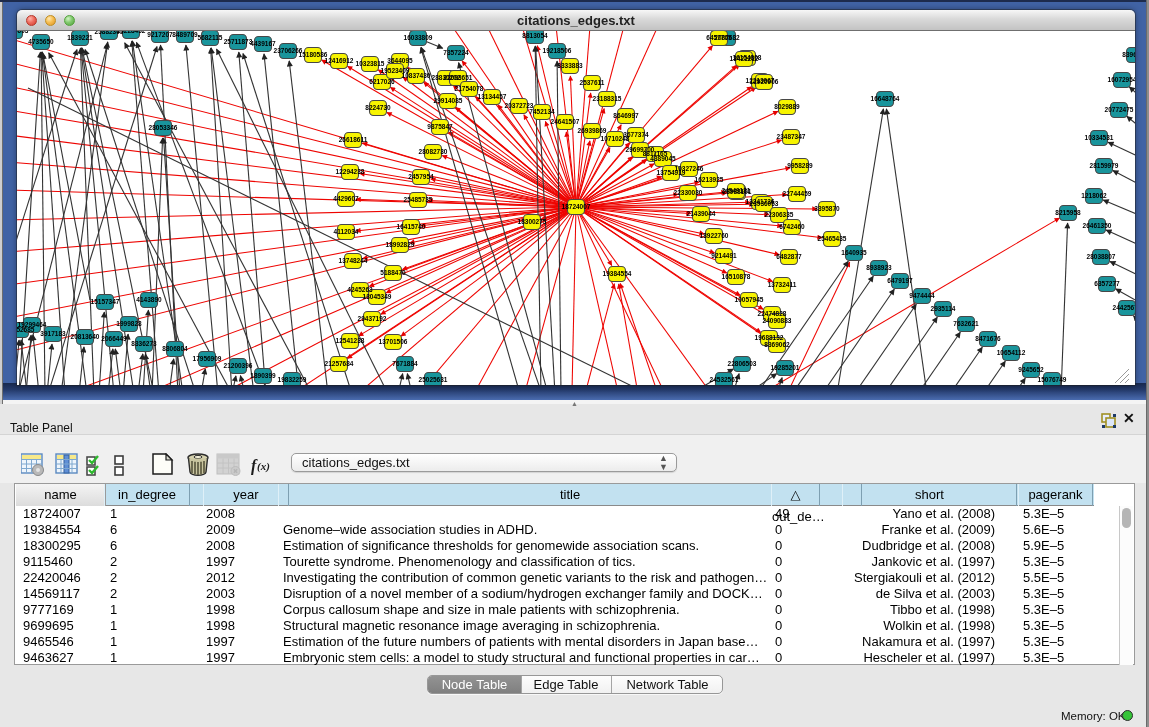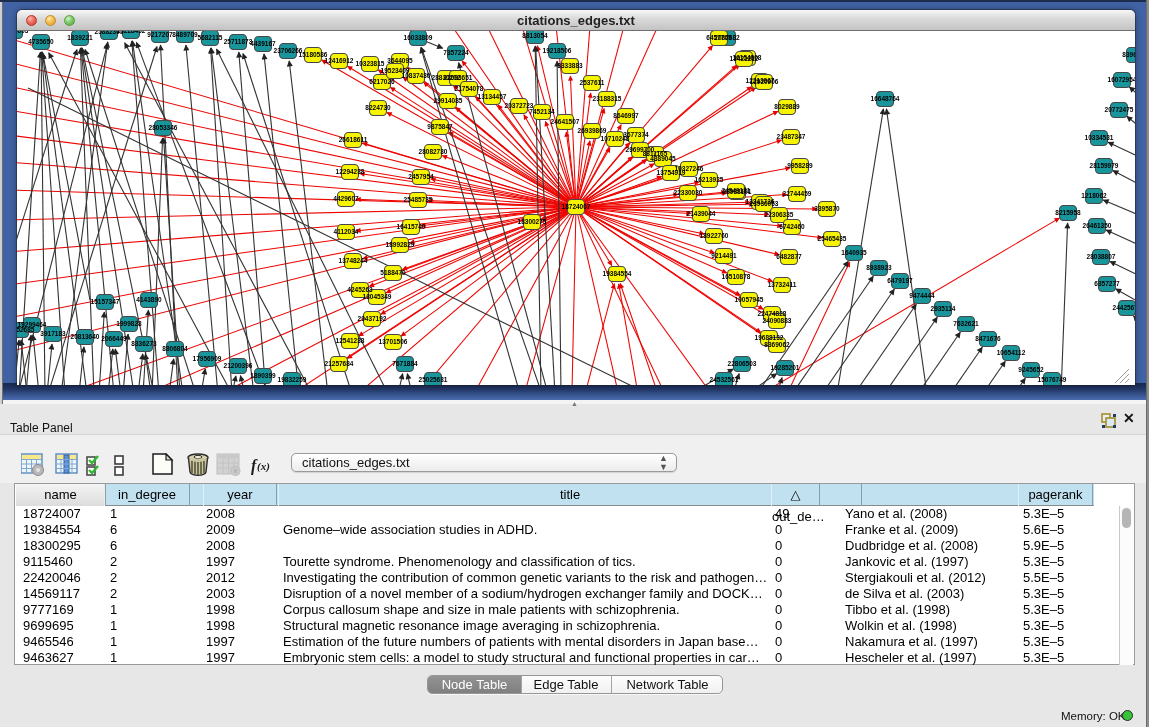--- a/index.html
+++ b/index.html
@@ -35,21 +35,21 @@
 #tbl{left:14px;top:483px;width:1121px;height:182px;background:#fff;border:1px solid #9a9a9a;font-size:13px}
 #thead{position:absolute;left:0;top:0;width:1119px;height:22px;background:#c2e1f0;border-bottom:1px solid #8a8a8a}
 #thead .th{position:absolute;top:0;height:22px;line-height:22px;text-align:center;color:#000;
   border-right:1px solid #7e9fb1;border-left:1px solid #dff0f8}
 #thead .gray{background:linear-gradient(#f4f4f4,#dcdcdc);border-left:1px solid #fff;border-right:1px solid #9a9a9a}
 #thead .blank{background:#fff;border:none}
 #tbody{position:absolute;left:0;top:22px;width:1105px;height:160px}
 .tr{position:relative;height:16px;line-height:16px;white-space:nowrap;color:#000}
 .tr div{position:absolute;top:0;overflow:hidden}
 .c0{left:8px;width:85px}.c1{left:95px;width:95px}.c2{left:191px;width:70px}
-.c3{left:268px;width:488px}.c4{left:760px;width:66px}.c5{left:830px;width:176px;text-align:left}
+.c3{left:268px;width:488px}.c4{left:760px;width:66px}.c5{left:804px;width:176px;text-align:right}
 .c6{left:1008px;width:80px}
 #vscroll{position:absolute;right:1px;top:22px;width:14px;height:159px;border-left:1px solid #c8c8c8;background:#fcfcfc}
 #vthumb{position:absolute;left:2px;top:2px;width:9px;height:20px;border-radius:5px;background:#b5b5b5}
 
 #tabs{left:427px;top:675px;width:296px;height:19px;border:1px solid #979797;border-radius:5px;overflow:hidden;
   background:linear-gradient(#fdfdfd,#f1f1f1);box-shadow:0 1px 0 rgba(255,255,255,.7)}
 #tabs .seg{position:absolute;top:0;height:20px;line-height:18px;text-align:center;font-size:13px;color:#111}
 #tabs .sel{background:linear-gradient(#939393,#7c7c7c);color:#fff}
 #tabs .sep{position:absolute;top:0;width:1px;height:19px;background:#a5a5a5}
 #mem{left:1061px;top:710px;font-size:11.5px;color:#111}
@@ -636,23 +636,24 @@
         <text x="230" y="18" font-family="Liberation Serif,serif" font-style="italic" font-weight="bold" font-size="16" fill="#1a1a1a">f</text>
         <text x="236" y="17" font-family="Liberation Serif,serif" font-style="italic" font-weight="bold" font-size="11" fill="#1a1a1a">(x)</text>
       </svg>
       <div id="dropdown" class="abs">citations_edges.txt<span class="caret">▲<br>▼</span></div>
     </div>
   </div>
   <div id="tbl" class="abs">
     <div id="thead">
       <div class="th gray" style="left:0;width:91px">name</div>
       <div class="th" style="left:89px;width:86px">in_degree</div>
-      <div class="th" style="left:188px;width:74px">year</div>
+      <div class="th" style="left:188px;width:86px">year</div>
       <div class="th" style="left:263px;width:584px">title</div>
       <div class="th" style="left:756px;width:49px">△ out_de…</div>
+      <div class="th" style="left:827px;width:175px">short</div>
       <div class="th" style="left:1003px;width:75px">pagerank</div>
       <div class="th blank" style="left:1079px;width:40px"></div>
     </div>
     <div id="tbody">
         <div class="tr">
           <div class="c0">18724007</div>
           <div class="c1">1</div>
           <div class="c2">2008</div>
           <div class="c4">49</div>
           <div class="c5">Yano et al. (2008)</div>
@@ -664,20 +665,21 @@
           <div class="c2">2009</div>
           <div class="c3">Genome–wide association studies in ADHD.</div>
           <div class="c4">0</div>
           <div class="c5">Franke et al. (2009)</div>
           <div class="c6">5.6E–5</div>
         </div>
         <div class="tr">
           <div class="c0">18300295</div>
           <div class="c1">6</div>
           <div class="c2">2008</div>
+          <div class="c3">Estimation of significance thresholds for genomewide association scans.</div>
           <div class="c4">0</div>
           <div class="c5">Dudbridge et al. (2008)</div>
           <div class="c6">5.9E–5</div>
         </div>
         <div class="tr">
           <div class="c0">9115460</div>
           <div class="c1">2</div>
           <div class="c2">1997</div>
           <div class="c3">Tourette syndrome. Phenomenology and classification of tics.</div>
           <div class="c4">0</div>

